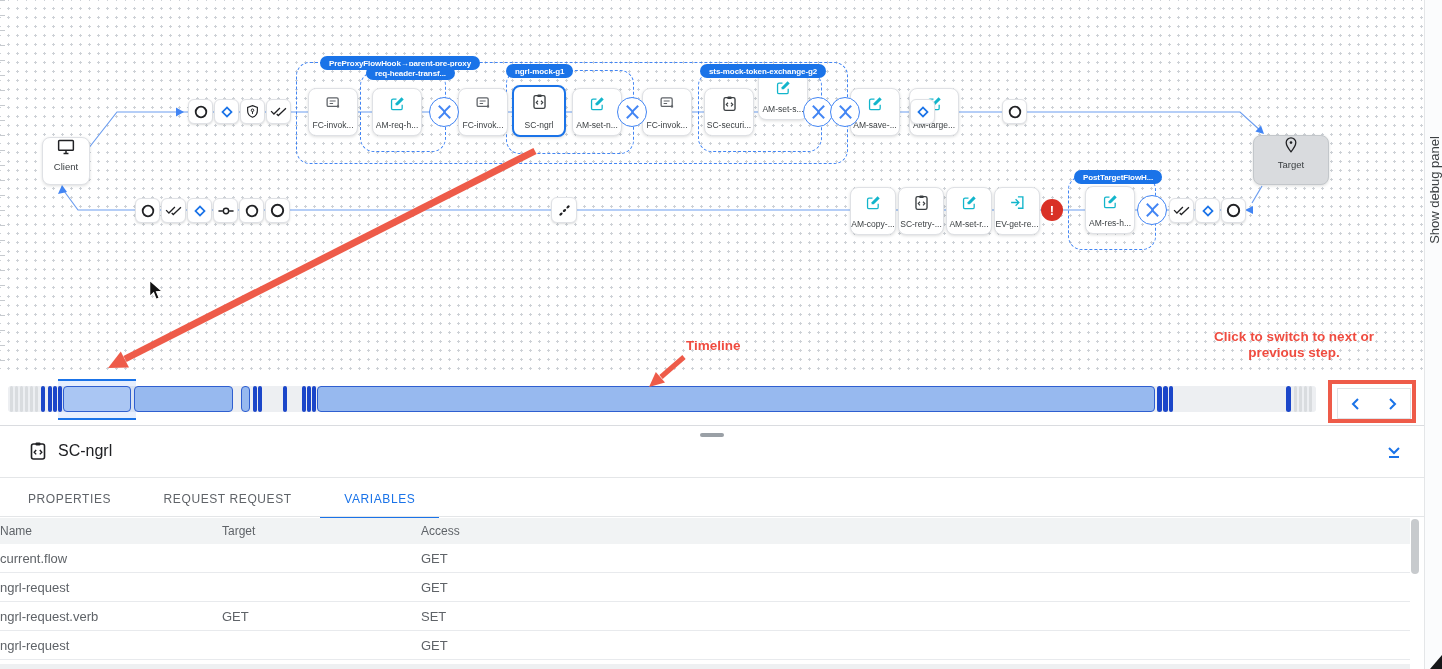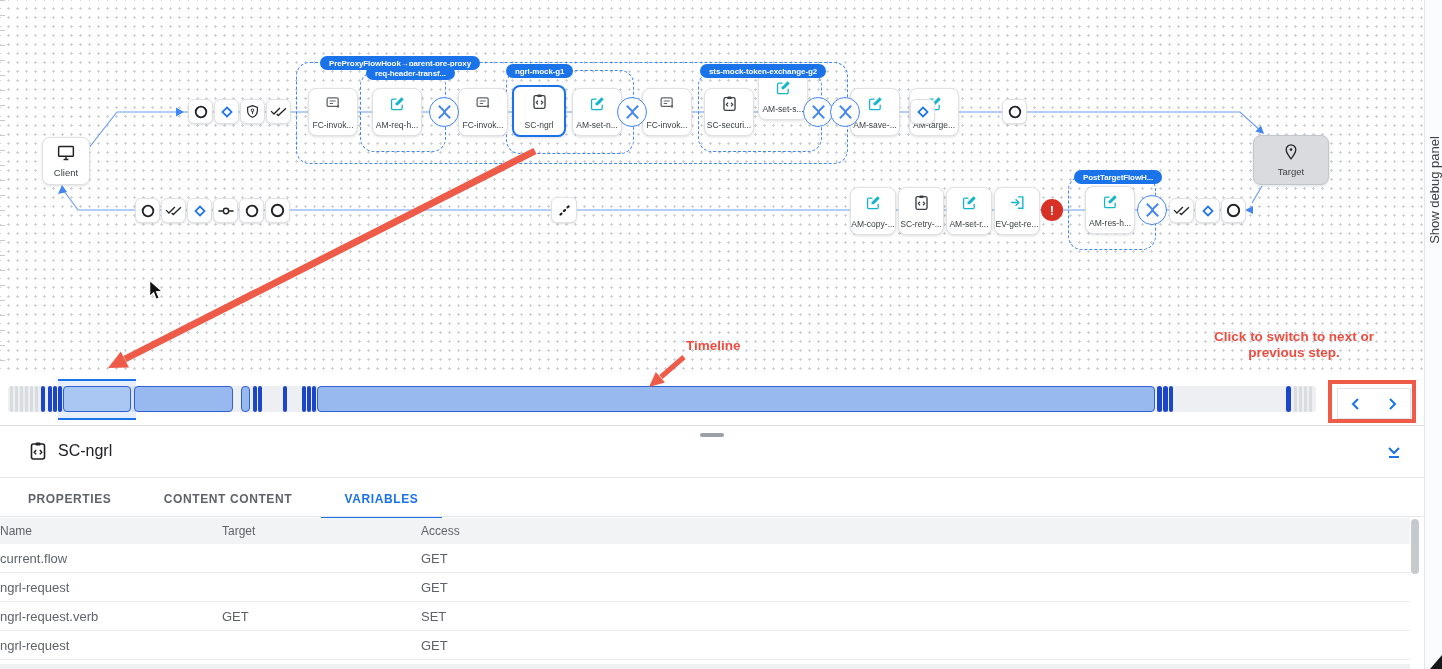--- a/index.html
+++ b/index.html
@@ -19,21 +19,21 @@
     border-radius:8px;box-shadow:0 1px 3px rgba(60,64,67,.18);z-index:3;
     display:flex;flex-direction:column;align-items:center;justify-content:space-between;
     padding:6px 1px 5px;box-sizing:border-box;}
   .node.selected{border:2px solid #1a73e8;width:54px;height:52px;}
   .node .lbl{font-size:8.5px;color:#3c4043;white-space:nowrap;overflow:hidden;max-width:47px;}
   .smallbox{position:absolute;width:25px;height:25px;background:#fff;border:1px solid #dfe1e5;
     border-radius:6px;box-shadow:0 1px 2px rgba(60,64,67,.18);z-index:3;
     display:flex;align-items:center;justify-content:center;box-sizing:border-box;}
   .endpoint{position:absolute;width:48px;height:48px;background:#fff;border:1px solid #dfe1e5;
     border-radius:8px;box-shadow:0 1px 3px rgba(60,64,67,.18);z-index:3;display:flex;
-    flex-direction:column;align-items:center;justify-content:center;gap:1px;box-sizing:border-box;}
+    flex-direction:column;align-items:center;justify-content:flex-start;gap:1px;box-sizing:border-box;}
   .endpoint .lbl{font-size:9.5px;color:#3c4043;}
   .endpoint.gray{background:#d9dbde;border-color:#c3c7cb;width:76px;height:50px;}
   .unfold{position:absolute;width:30px;height:30px;border-radius:50%;background:#fff;
     border:1.5px solid #4285f4;z-index:4;display:flex;flex-direction:column;align-items:center;
     justify-content:center;box-sizing:border-box;}
   .chev{width:7px;height:7px;border-left:2px solid #4285f4;border-bottom:2px solid #4285f4;}
   .chev.down{transform:rotate(-45deg);margin-bottom:1px;}
   .chev.up{transform:rotate(135deg);margin-top:1px;}
   .erricon{position:absolute;width:22px;height:22px;border-radius:50%;background:#d93025;z-index:4;
     color:#fff;font-weight:bold;font-size:13px;display:flex;align-items:center;justify-content:center;}
@@ -62,21 +62,21 @@
 
   
   #panel{position:absolute;left:0;top:425px;width:1424px;height:244px;background:#fff;
     border-top:1px solid #dadce0;box-sizing:border-box;}
   .drag-handle{position:absolute;left:700px;top:7px;width:24px;height:4px;border-radius:2px;background:#9aa0a6;}
   .panel-head{position:absolute;left:0;top:0;width:100%;height:52px;border-bottom:1px solid #e4e6e8;box-sizing:border-box;}
   .panel-title{position:absolute;left:58px;top:16px;font-size:16px;color:#202124;}
   .panel-title-icon{position:absolute;left:28px;top:15px;}
   .collapse-btn{position:absolute;left:1386px;top:18px;cursor:pointer;}
   .tabs{position:absolute;left:4px;top:53px;height:38px;white-space:nowrap;}
-  .tab{display:inline-block;padding:13px 24px 10px;font-size:12px;font-weight:bold;
+  .tab{display:inline-block;padding:13px 24px 10px;font-size:12px;font-weight:normal;
     letter-spacing:.6px;color:#5f6368;cursor:pointer;}
   .tab.active{color:#1a73e8;border-bottom:2px solid #1a73e8;}
   .tabs-border{position:absolute;left:0;top:90px;width:100%;border-bottom:1px solid #e4e6e8;}
   .thead{position:absolute;left:0;top:92px;width:1410px;height:26px;background:#f1f3f4;
     display:flex;align-items:center;font-size:12px;color:#5f6368;}
   .trow{position:absolute;left:0;width:1410px;height:29px;display:flex;align-items:center;
     font-size:13px;color:#5f6368;border-bottom:1px solid #e8eaed;box-sizing:border-box;background:#fff;}
   .c1{width:201px;box-sizing:border-box;}
   .c2{width:199px;padding-left:21px;box-sizing:border-box;}
   .c3{flex:1;padding-left:21px;box-sizing:border-box;}
@@ -431,21 +431,21 @@
             <path d="M8.2 9l-2 2.2 2 2.2M11.8 9l2 2.2-2 2.2" stroke="#202124" stroke-width="1.4" fill="none"></path>
           </svg></span>
       <span class="panel-title">SC-ngrl</span>
       <span class="collapse-btn"><svg width="16" height="16" viewBox="0 0 16 16" fill="none" stroke="#1a73e8" stroke-width="2">
             <path d="M3 4l5 5 5-5"></path>
             <path d="M3 13h10"></path>
           </svg></span>
     </div>
     <div class="tabs">
       <span class="tab">PROPERTIES</span>
-      <span class="tab">CONTENT CONTENT</span>
+      <span class="tab">REQUEST REQUEST</span>
       <span class="tab active">VARIABLES</span>
     </div>
     <div class="tabs-border"></div>
     <div class="thead">
       <span class="c1">Name</span>
       <span class="c2">Target</span>
       <span class="c3">Access</span>
     </div>
     <div class="trow" style="top:118px;">
       <span class="c1">current.flow</span>

